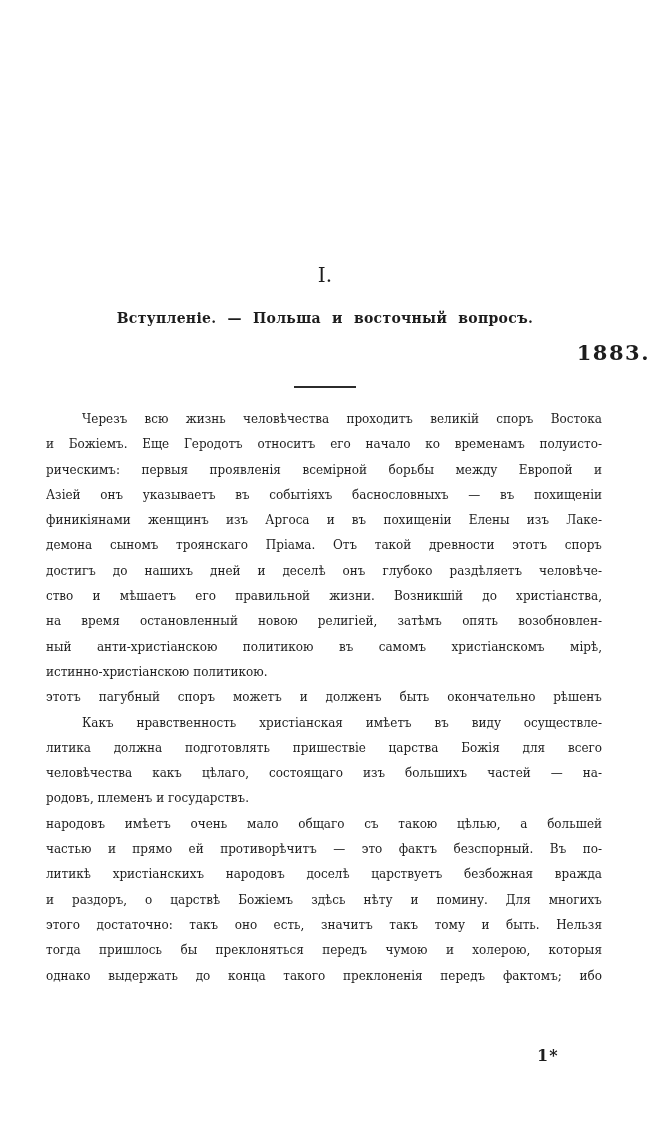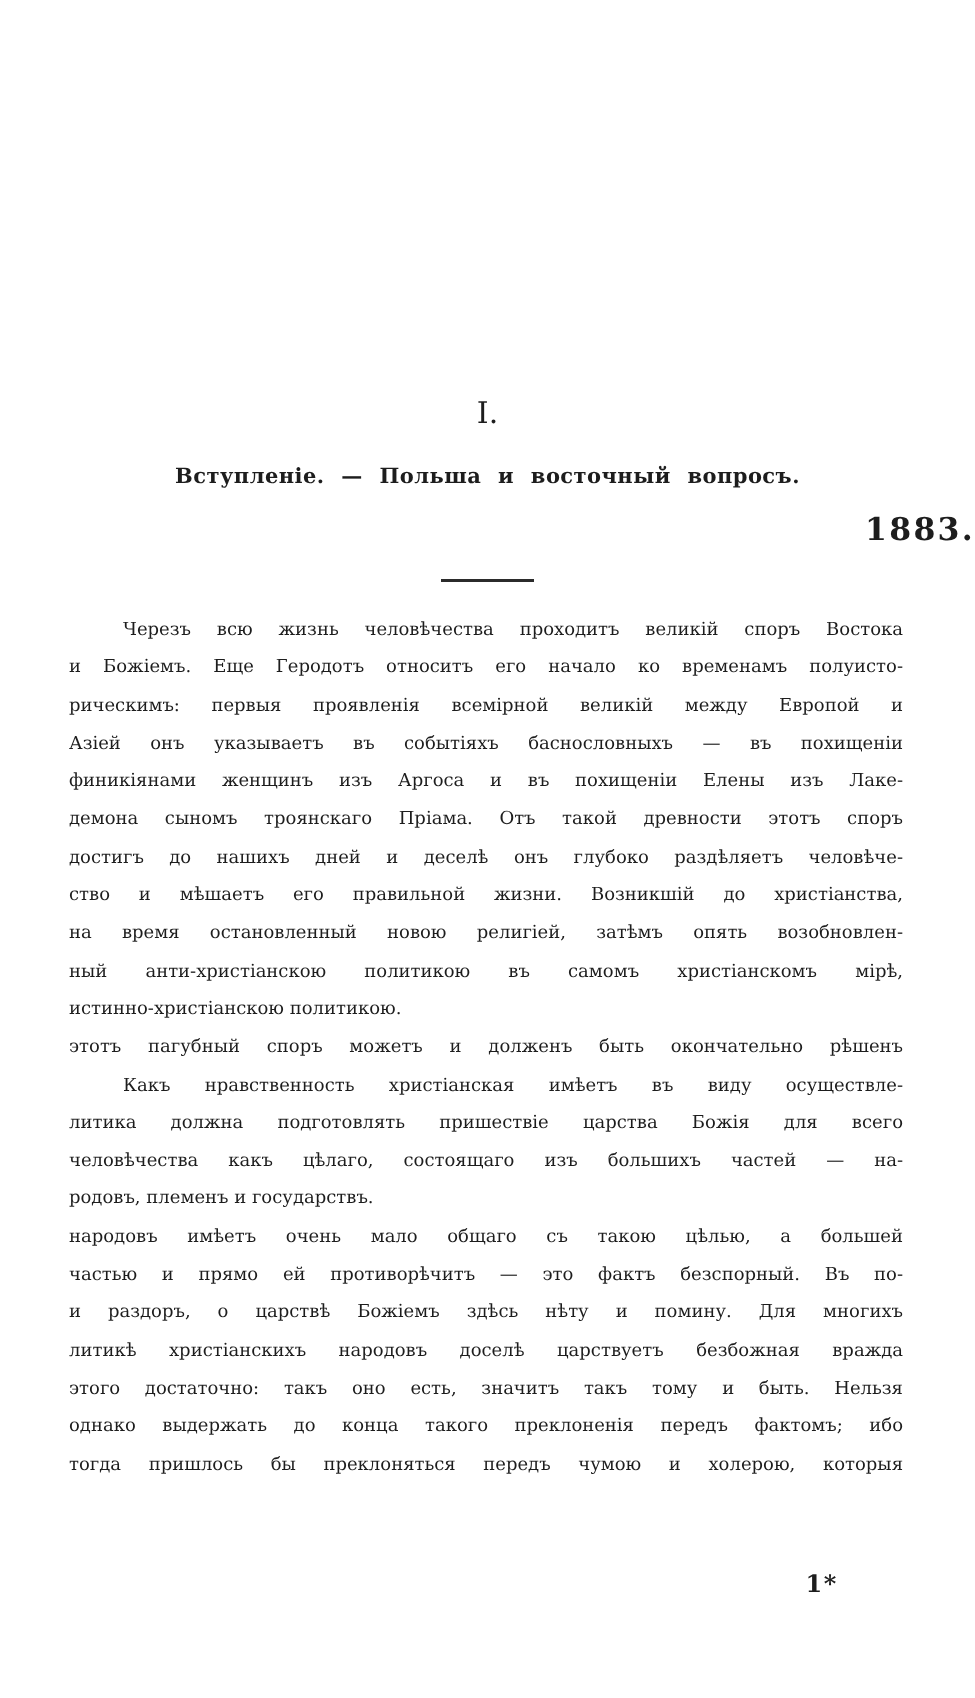--- a/index.html
+++ b/index.html
@@ -94,42 +94,42 @@
   <h1 class="chapter-title">Вступленіе. — Польша и восточный вопросъ.</h1>
 
   <div class="chapter-year">1883.</div>
 
   <div class="divider"></div>
 
   <div class="body-text" id="body-text">
       <div class="para">
         <div class="line first">Черезъ всю жизнь человѣчества проходитъ великій споръ Востока</div>
         <div class="line">и Божіемъ.  Еще Геродотъ относитъ его начало ко временамъ полуисто-</div>
-        <div class="line">рическимъ: первыя проявленія всемірной великій между Европой и</div>
+        <div class="line">рическимъ: первыя проявленія всемірной борьбы между Европой и</div>
         <div class="line">Азіей онъ указываетъ въ событіяхъ баснословныхъ — въ похищеніи</div>
         <div class="line">финикіянами женщинъ изъ Аргоса и въ похищеніи Елены изъ Лаке-</div>
         <div class="line">демона сыномъ троянскаго Пріама.  Отъ такой древности этотъ споръ</div>
         <div class="line">достигъ до нашихъ дней и деселѣ онъ глубоко раздѣляетъ человѣче-</div>
         <div class="line">ство и мѣшаетъ его правильной жизни.  Возникшій до христіанства,</div>
         <div class="line">на время остановленный новою религіей, затѣмъ опять возобновлен-</div>
         <div class="line">ный анти-христіанскою политикою въ самомъ христіанскомъ мірѣ,</div>
         <div class="line last">истинно-христіанскою политикою.</div>
         <div class="line">этотъ пагубный споръ можетъ и долженъ быть окончательно рѣшенъ</div>
       </div>
       <div class="para">
         <div class="line first">Какъ нравственность христіанская имѣетъ въ виду осуществле-</div>
         <div class="line">литика должна подготовлять пришествіе царства Божія для всего</div>
         <div class="line">человѣчества какъ цѣлаго, состоящаго изъ большихъ частей — на-</div>
         <div class="line last">родовъ, племенъ и государствъ.</div>
       </div>
       <div class="para">
         <div class="line">народовъ имѣетъ очень мало общаго съ такою цѣлью, а большей</div>
         <div class="line">частью и прямо ей противорѣчитъ — это фактъ безспорный.  Въ по-</div>
+        <div class="line">литикѣ христіанскихъ народовъ доселѣ царствуетъ безбожная вражда</div>
         <div class="line">и раздоръ, о царствѣ Божіемъ здѣсь нѣту и помину.  Для многихъ</div>
-        <div class="line">литикѣ христіанскихъ народовъ доселѣ царствуетъ безбожная вражда</div>
         <div class="line">этого достаточно: такъ оно есть, значитъ такъ тому и быть.  Нельзя</div>
+        <div class="line">тогда пришлось бы преклоняться передъ чумою и холерою, которыя</div>
         <div class="line">однако выдержать до конца такого преклоненія передъ фактомъ; ибо</div>
-        <div class="line">тогда пришлось бы преклоняться передъ чумою и холерою, которыя</div>
       </div>
     </div>
 
   <div class="signature-mark">1*</div>
 </div>
 
 </body></html>

